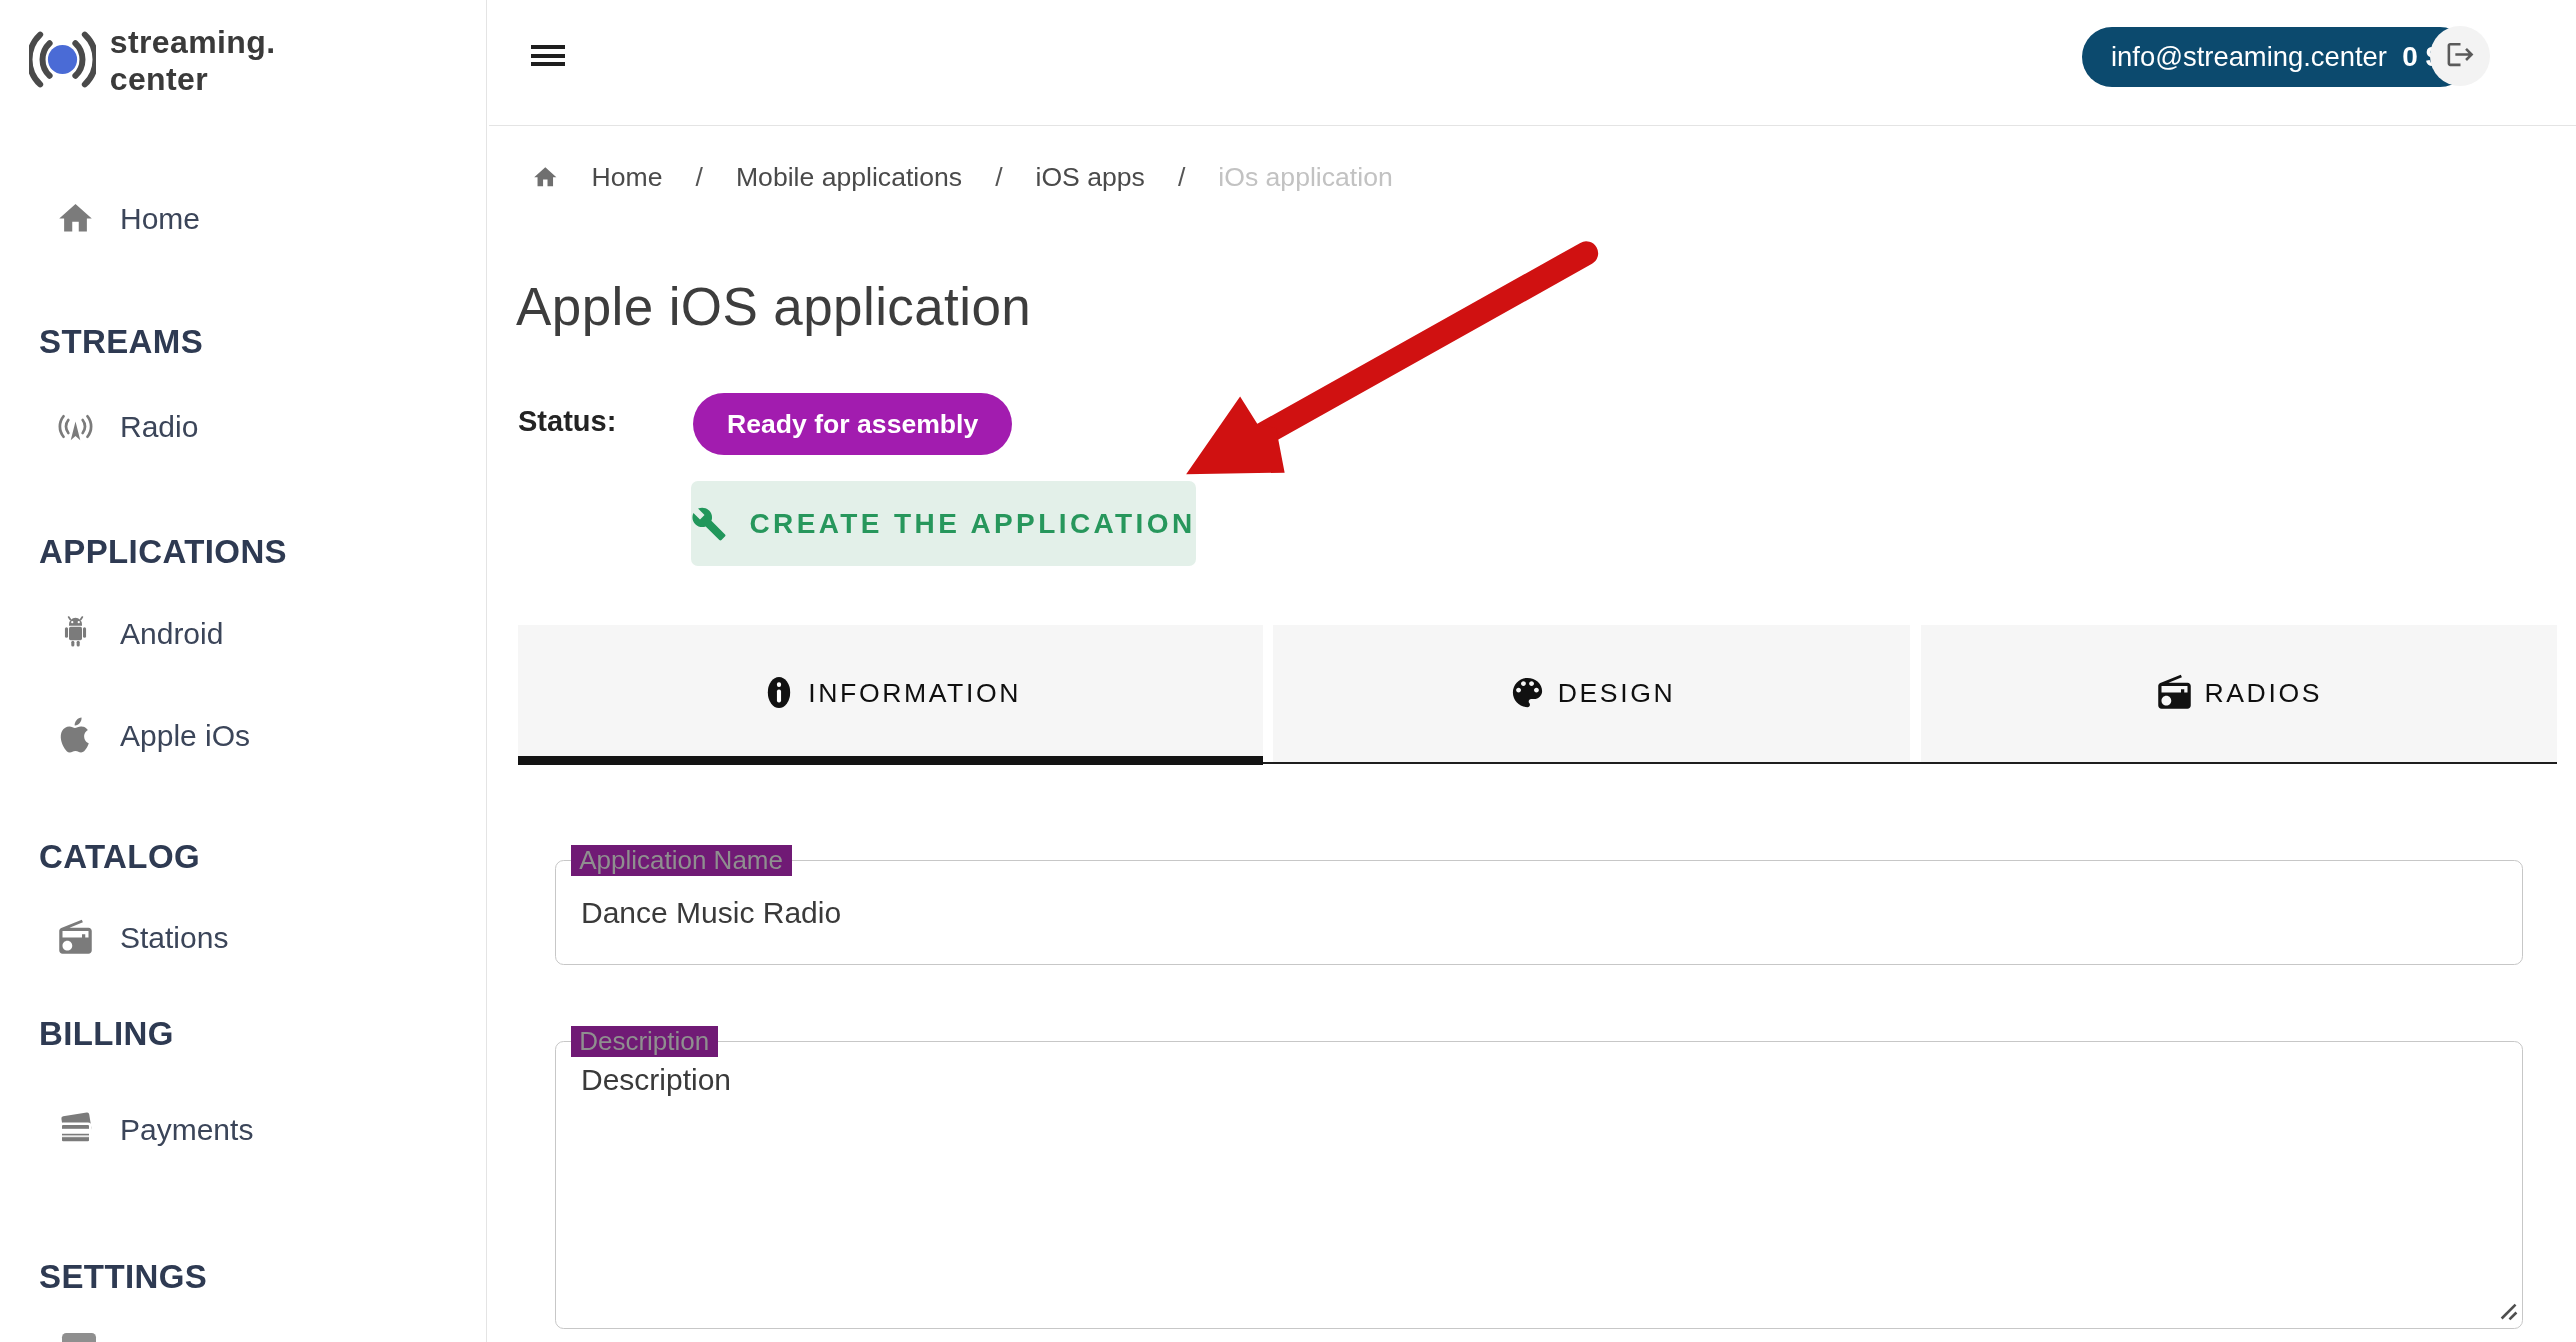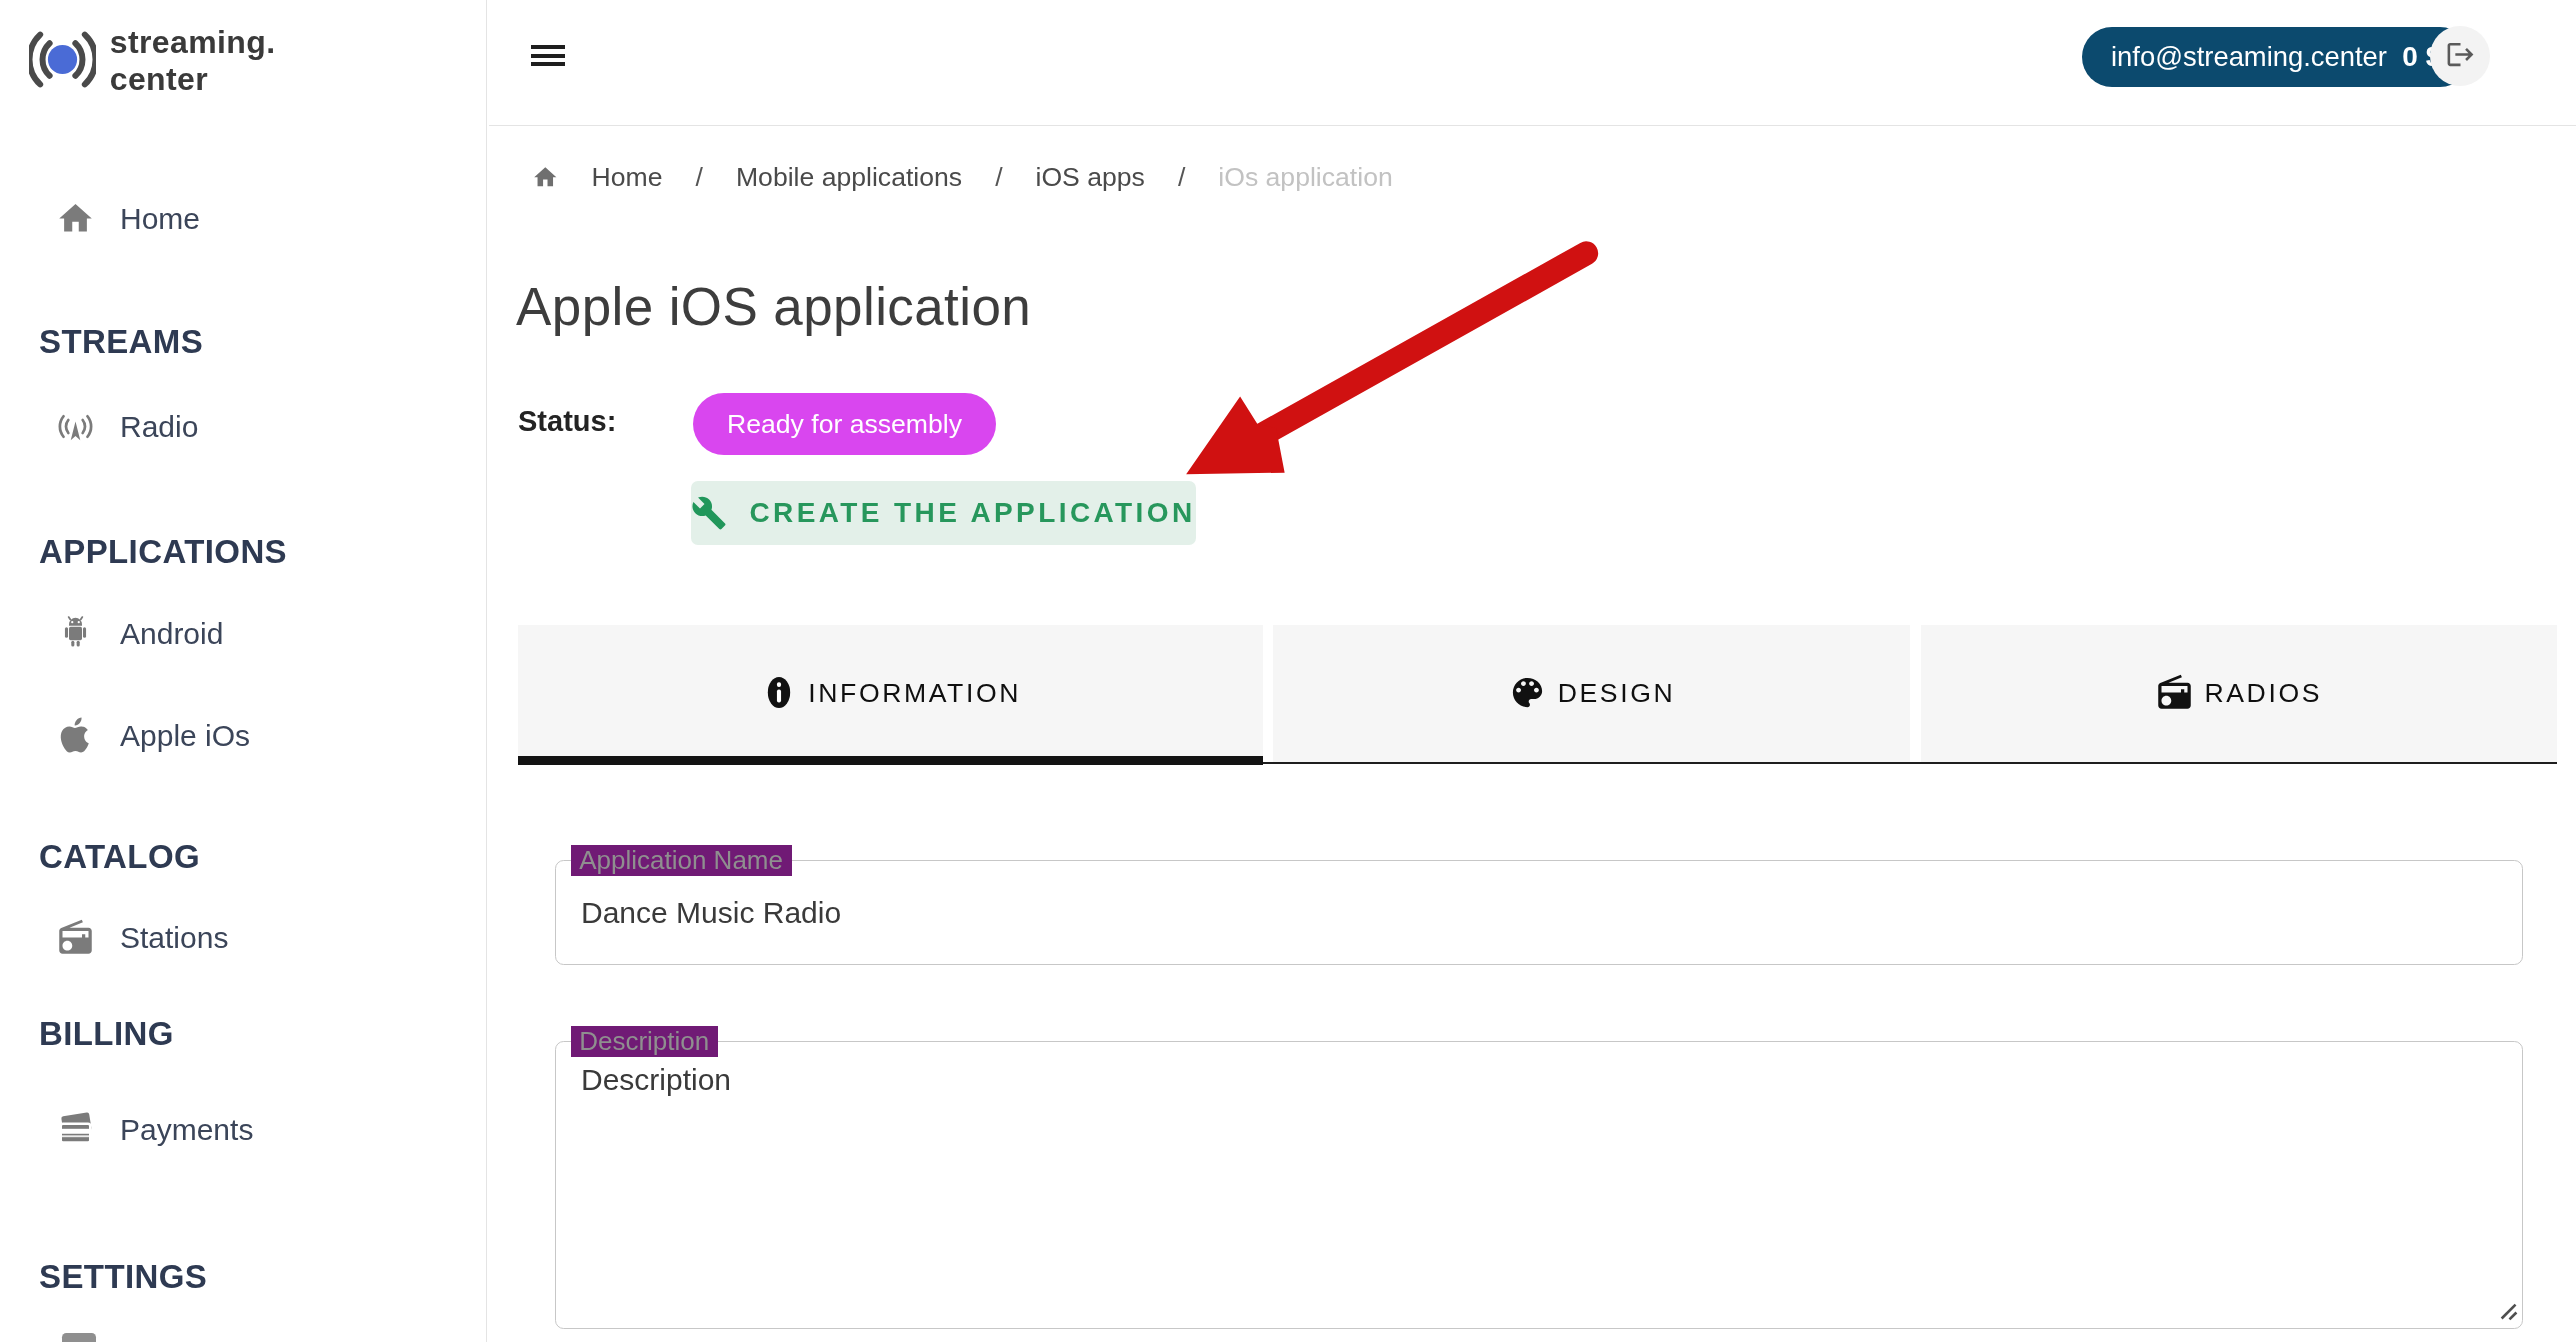--- a/index.html
+++ b/index.html
@@ -38,23 +38,23 @@
   
   .breadcrumb { position:absolute; left:532px; top:156px; height:43px;
                 display:flex; align-items:center; gap:33px; font-size:26.6px; color:#4a4a4a; }
   .breadcrumb .bc-link { cursor:pointer; }
   .breadcrumb .bc-sep { color:#555; }
   .breadcrumb .bc-current { color:#c2c2c2; }
   .page-title { position:absolute; left:516px; top:276px; font-size:53px; font-weight:300;
                 color:#3d3d3d; letter-spacing:0.4px; }
   .status-label { position:absolute; left:518px; top:405px; font-size:29px; font-weight:700; color:#232323; }
   .status-badge { position:absolute; left:693px; top:393px; height:62px; border-radius:31px;
-                  background:#d946ef; color:#fff; font-size:26.6px; display:flex;
-                  align-items:center; padding:0 34px; }
-  .create-btn { position:absolute; left:691px; top:481px; width:505px; height:64px; border:none;
+                  background:#a21caf; color:#fff; font-size:26.6px; display:flex;
+                  align-items:center; padding:0 34px;font-weight:bold; }
+  .create-btn { position:absolute; left:691px; top:481px; width:505px; height:85px; border:none;
                 border-radius:6.9px; background:#e3f0e9; display:flex; align-items:center;
                 justify-content:center; gap:22px; cursor:pointer;
                 color:#27975c; font-size:28px; font-weight:600; letter-spacing:3.4px;
                 font-family:"Liberation Sans", sans-serif; }
   .annotation-arrow { position:absolute; left:1175px; top:230px; width:454px; height:266px; pointer-events:none; }
 
   
   .tabs { position:absolute; left:518px; top:625px; width:2039px; height:139px;
           display:flex; gap:10.3px; border-bottom:2.6px solid #1e1e1e; }
   .tab { background:#f6f6f6; display:flex; flex-direction:row; align-items:center;

